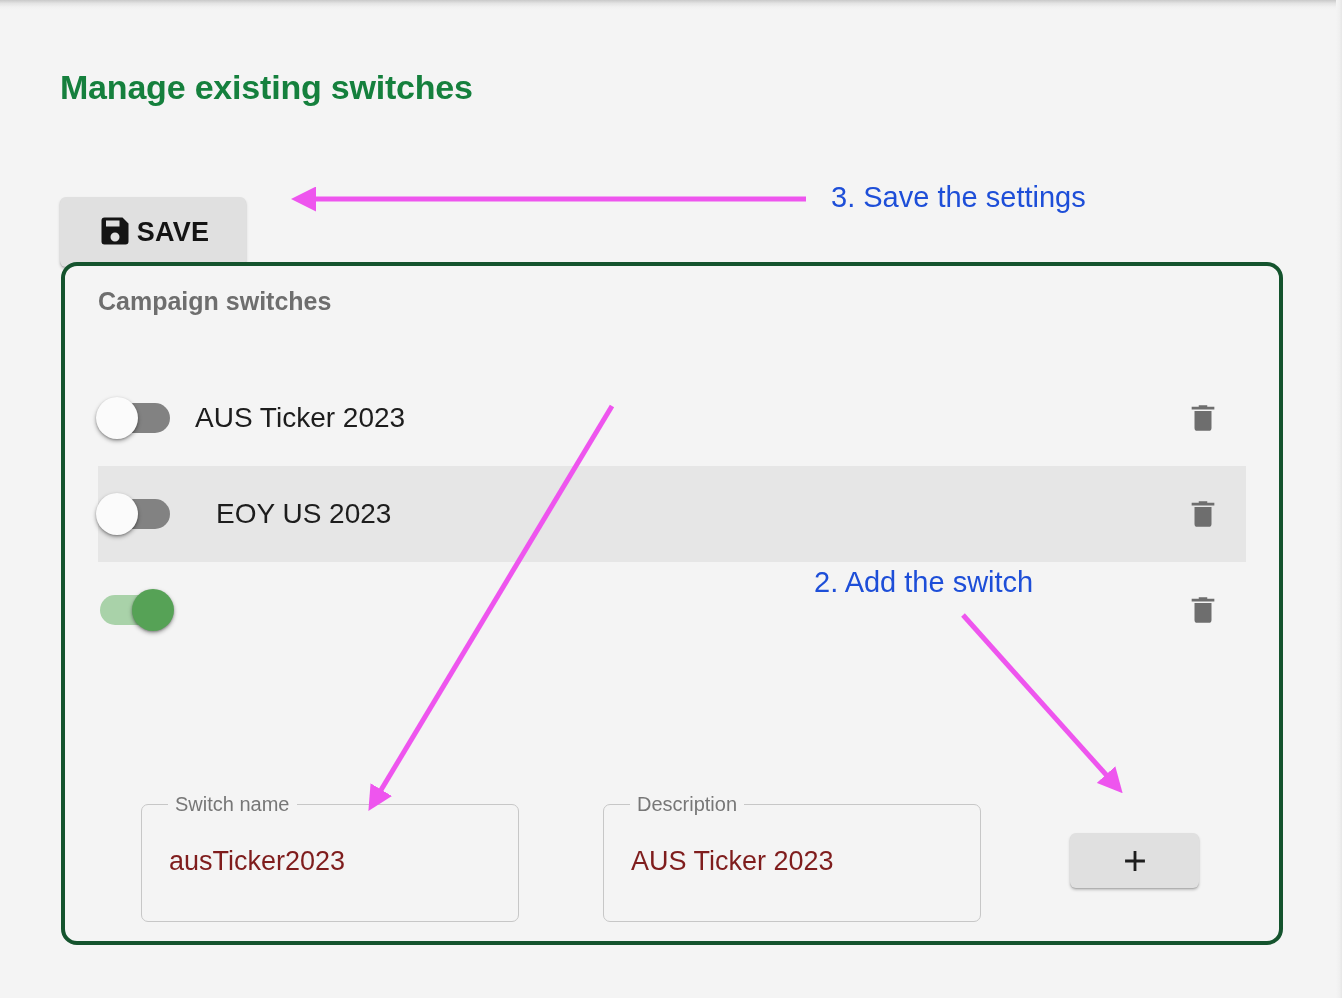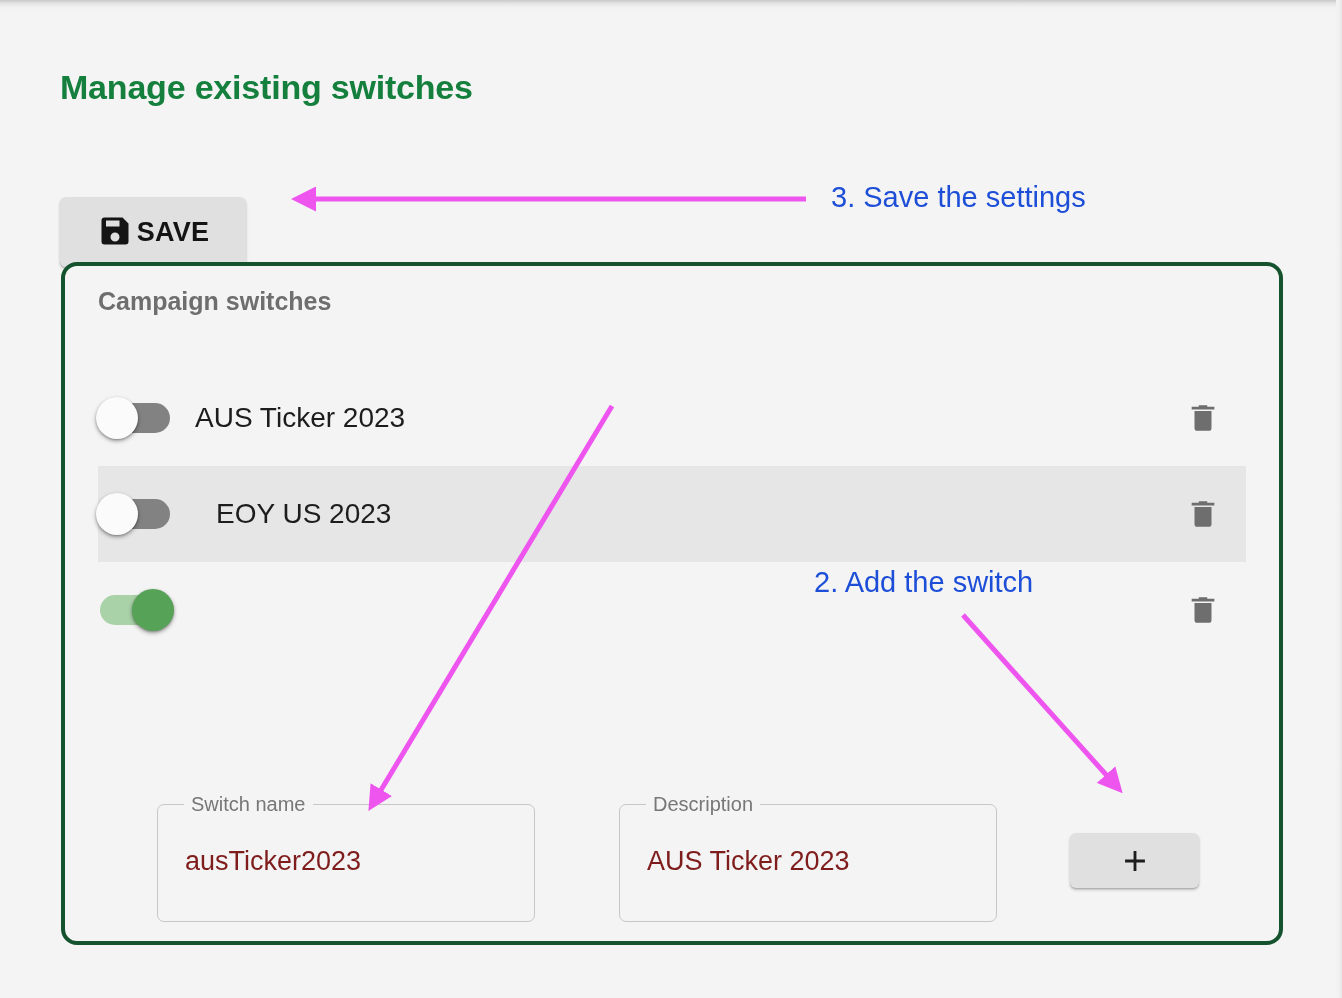--- a/index.html
+++ b/index.html
@@ -164,21 +164,20 @@
   }
   .field {
     position: absolute;
     top: 0;
     width: 378px;
     height: 118px;
     border: 1px solid #c7c7c7;
     border-radius: 7px;
     box-sizing: border-box;
     background: transparent;
-    margin-left: 16px;
   }
   .field.name-field { left: 0; }
   .field.desc-field { left: 462px; }
   .field .legend {
     position: absolute;
     left: 26px;
     top: -13px;
     padding: 0 7px;
     background: #f4f4f4;
     font-size: 20px;

